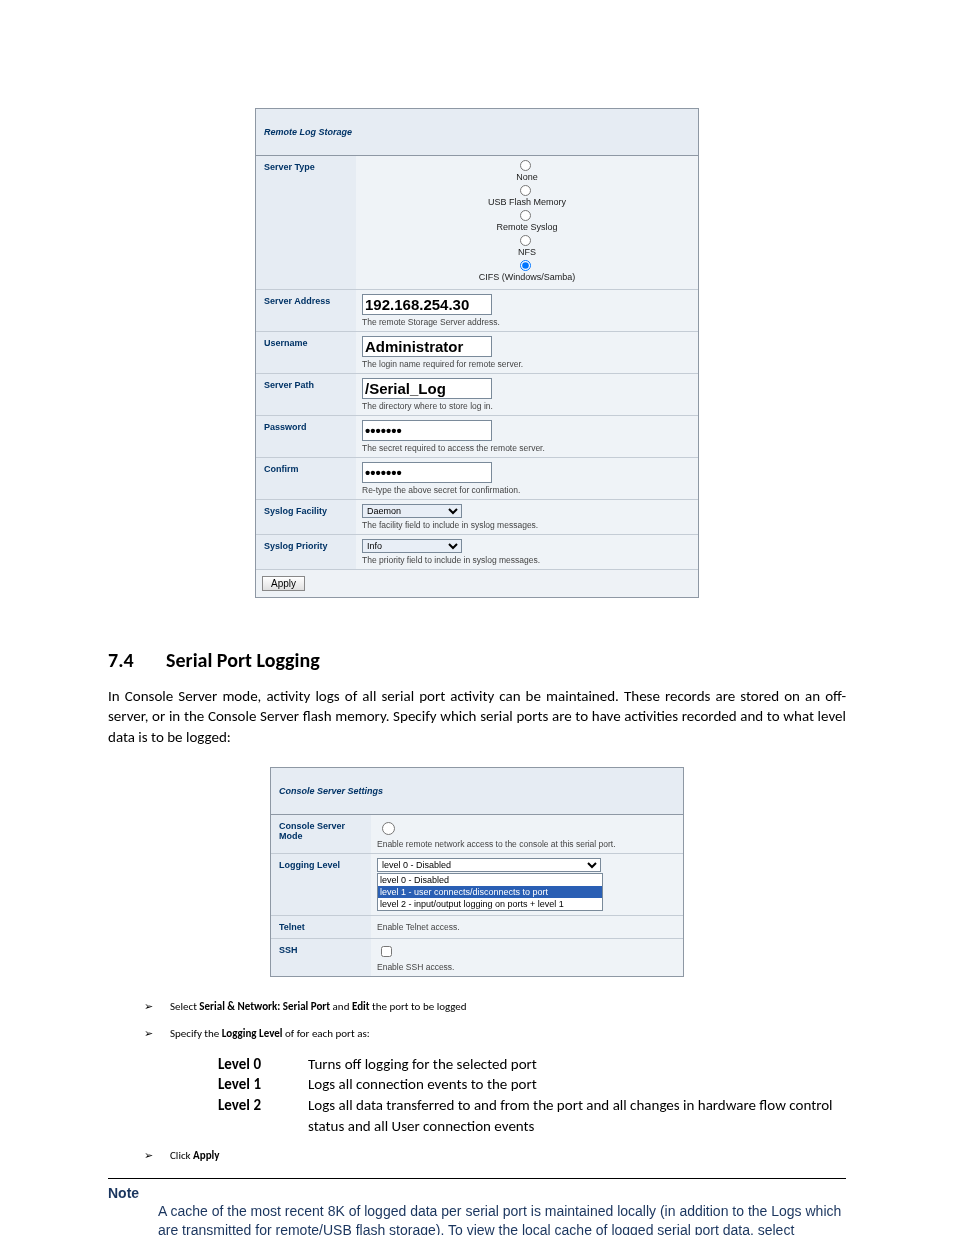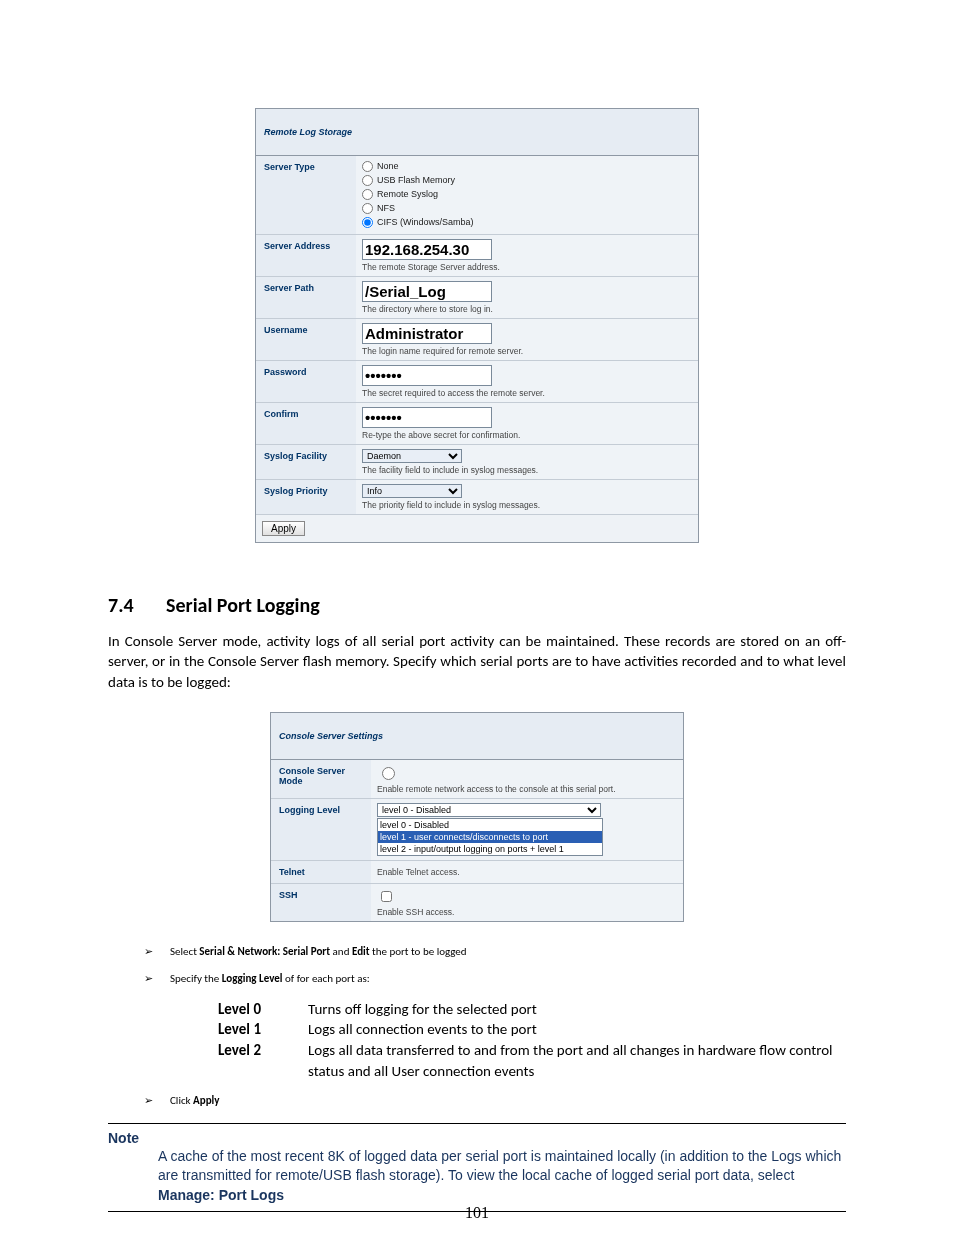--- a/index.html
+++ b/index.html
@@ -56,20 +56,21 @@
   .phelp {
     font-size: 8.5px;
     color: #444;
     margin-top: 2px;
   }
   .radio-line {
     display: flex;
     align-items: center;
     margin-bottom: 2px;
     line-height: 12px;
+    flex-direction: column;
   }
   .radio-line input { margin: 0 4px 0 0; width:11px; height:11px; }
   input.txt {
     width: 124px;
     font-size: 15px;
     padding: 1px 2px;
     border: 1px solid #7a8a9a;
     background: #fff;
     font-weight: bold;
   }
@@ -245,32 +246,32 @@
 
     <div class="prow">
       <div class="plabel">Server Address</div>
       <div class="pvalue">
         <input class="txt" value="192.168.254.30" style="">
         <div class="phelp">The remote Storage Server address.</div>
       </div>
     </div>
 
     <div class="prow">
+      <div class="plabel">Username</div>
+      <div class="pvalue">
+        <input class="txt" value="Administrator" style="">
+        <div class="phelp">The login name required for remote server.</div>
+      </div>
+    </div>
+
+    <div class="prow">
       <div class="plabel">Server Path</div>
       <div class="pvalue">
         <input class="txt" value="/Serial_Log" style="">
         <div class="phelp">The directory where to store log in.</div>
-      </div>
-    </div>
-
-    <div class="prow">
-      <div class="plabel">Username</div>
-      <div class="pvalue">
-        <input class="txt" value="Administrator" style="">
-        <div class="phelp">The login name required for remote server.</div>
       </div>
     </div>
 
     <div class="prow">
       <div class="plabel">Password</div>
       <div class="pvalue">
         <input class="txt" value="•••••••" style="">
         <div class="phelp">The secret required to access the remote server.</div>
       </div>
     </div>

